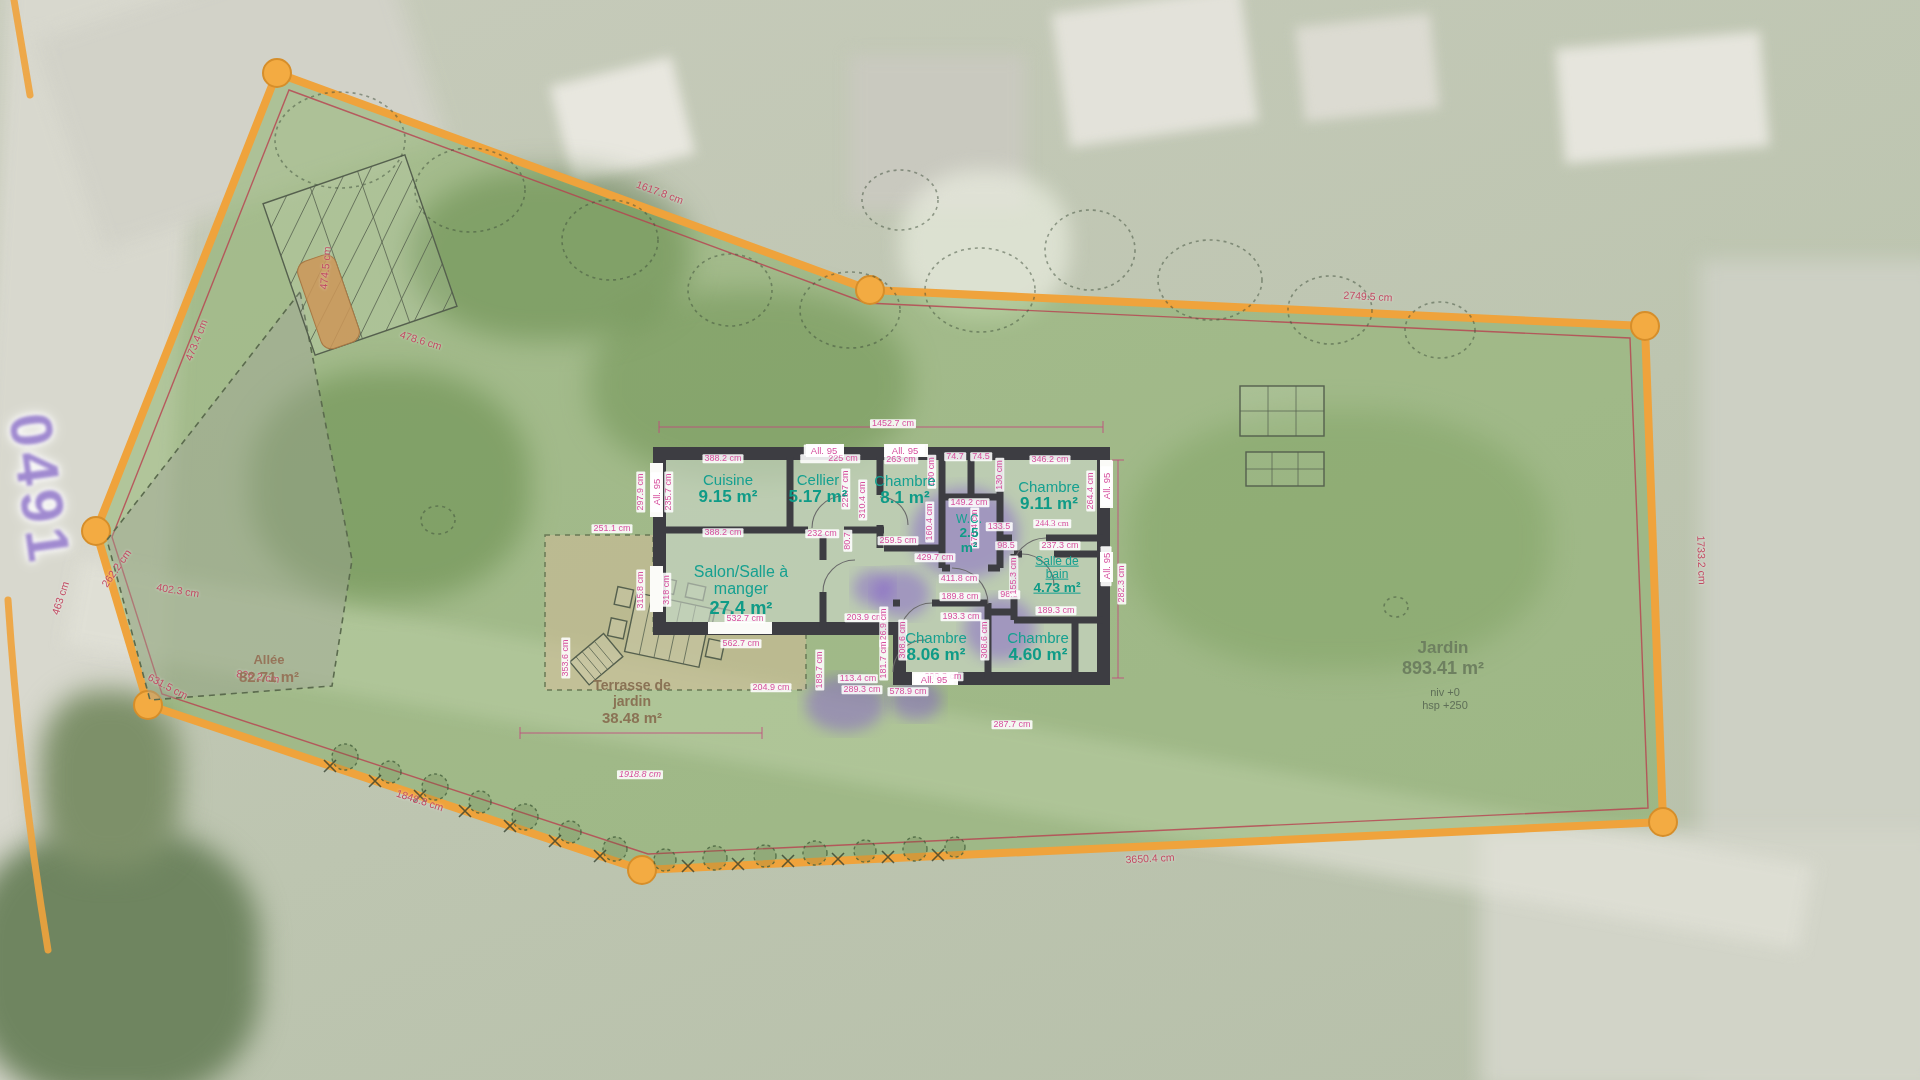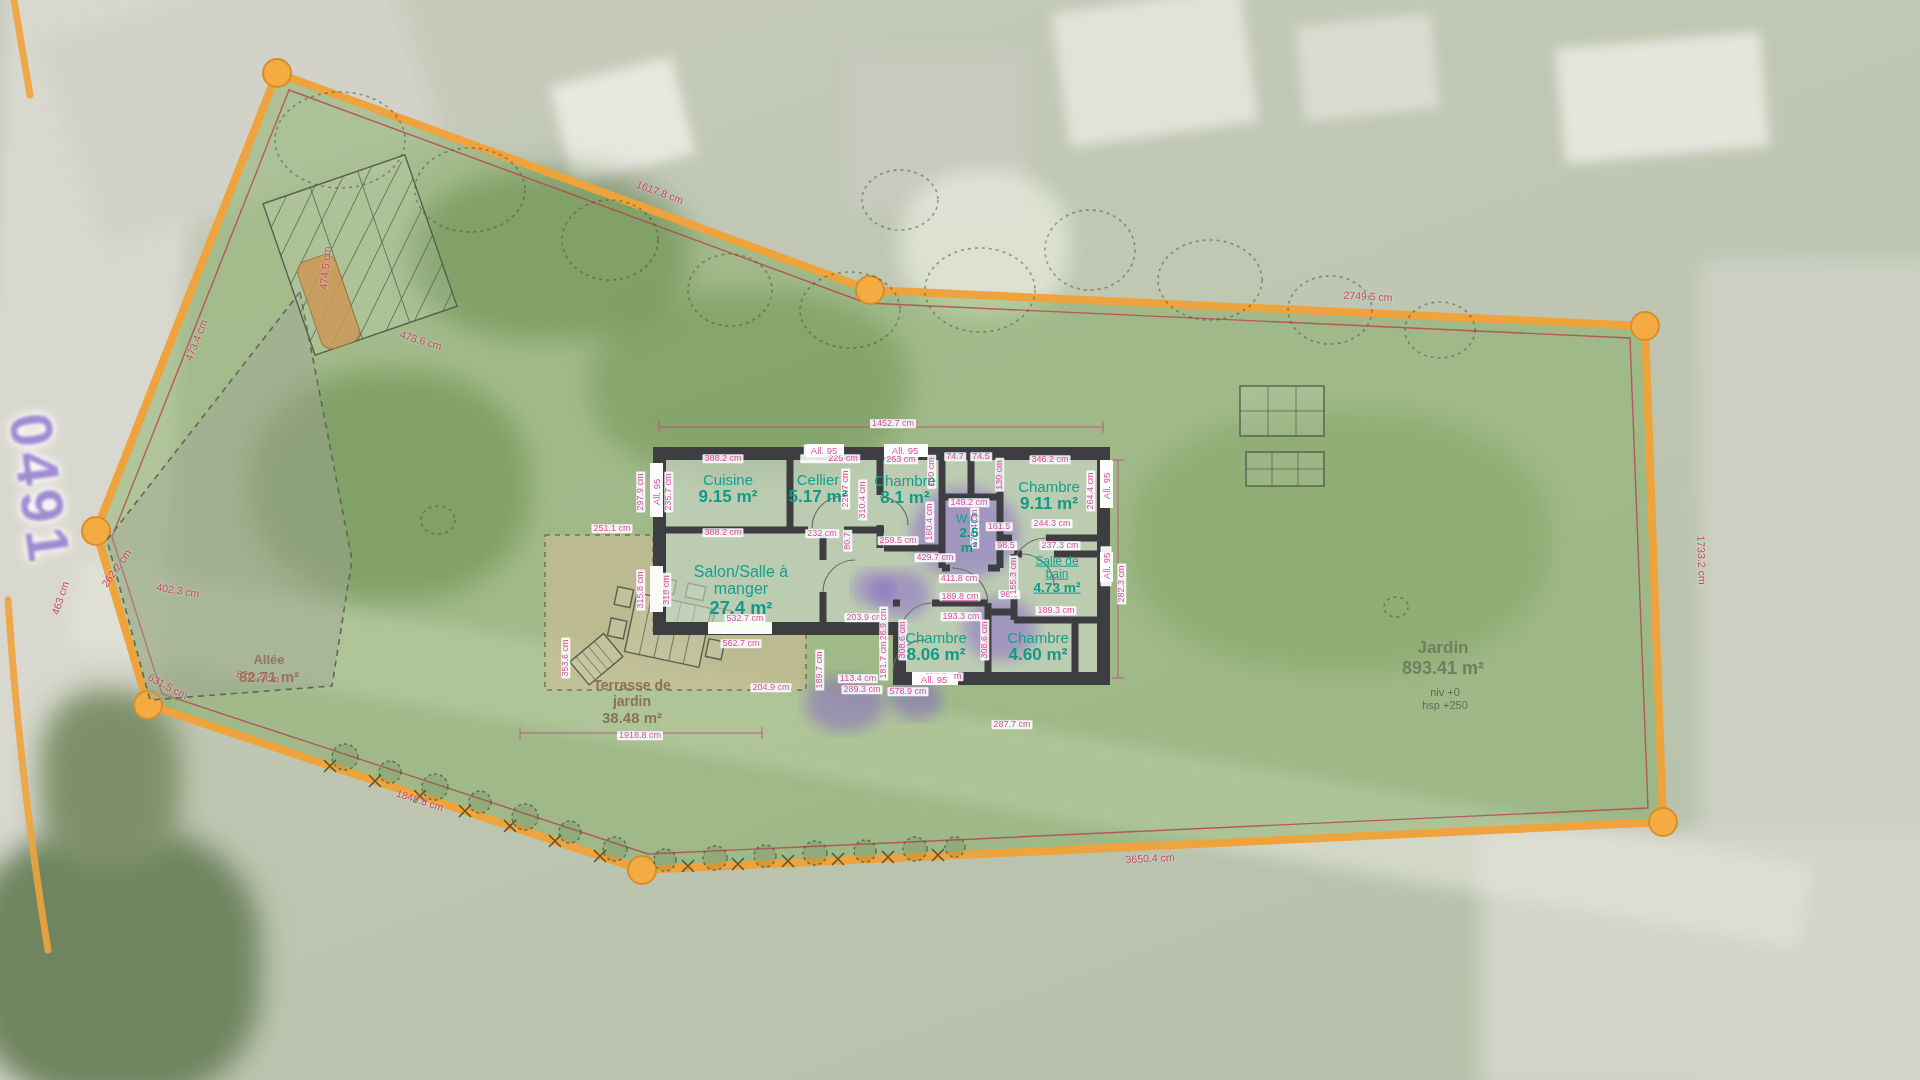--- a/index.html
+++ b/index.html
@@ -237,49 +237,49 @@
       <div class="dim" style="left: 969px; top: 503px; transform: translate(-50%, -50%) rotate(0deg);">149.2 cm</div>
       <div class="dim" style="left: 930px; top: 522px; transform: translate(-50%, -50%) rotate(-90deg);">160.4 cm</div>
       <div class="dim" style="left: 975px; top: 528px; transform: translate(-50%, -50%) rotate(-90deg);">173.4 cm</div>
       <div class="dim" style="left: 1091px; top: 491px; transform: translate(-50%, -50%) rotate(-90deg);">264.4 cm</div>
       <div class="dim" style="left: 612px; top: 529px; transform: translate(-50%, -50%) rotate(0deg);">251.1 cm</div>
       <div class="dim" style="left: 723px; top: 533px; transform: translate(-50%, -50%) rotate(0deg);">388.2 cm</div>
       <div class="dim" style="left: 822px; top: 534px; transform: translate(-50%, -50%) rotate(0deg);">232 cm</div>
       <div class="dim" style="left: 848px; top: 541px; transform: translate(-50%, -50%) rotate(-90deg);">80.7</div>
       <div class="dim" style="left: 898px; top: 541px; transform: translate(-50%, -50%) rotate(0deg);">259.5 cm</div>
       <div class="dim" style="left: 935px; top: 558px; transform: translate(-50%, -50%) rotate(0deg);">429.7 cm</div>
-      <div class="dim" style="left: 1052px; top: 524px; transform: translate(-50%, -50%) rotate(0deg);">244.3 cm</div>
+      <div class="dim" style="left: 1052px; top: 524px; transform: translate(-50%, -50%) rotate(0deg); font-family: Liberation Serif, serif;">244.3 cm</div>
       <div class="dim" style="left: 1060px; top: 546px; transform: translate(-50%, -50%) rotate(0deg);">237.3 cm</div>
-      <div class="dim" style="left: 999px; top: 527px; transform: translate(-50%, -50%) rotate(0deg);">161.5</div>
+      <div class="dim" style="left: 999px; top: 527px; transform: translate(-50%, -50%) rotate(0deg);">133.5</div>
       <div class="dim" style="left: 1006px; top: 546px; transform: translate(-50%, -50%) rotate(0deg);">98.5</div>
       <div class="dim" style="left: 1009px; top: 595px; transform: translate(-50%, -50%) rotate(0deg);">98.5</div>
       <div class="dim" style="left: 1014px; top: 576px; transform: translate(-50%, -50%) rotate(-90deg);">155.3 cm</div>
       <div class="dim" style="left: 959px; top: 579px; transform: translate(-50%, -50%) rotate(0deg);">411.8 cm</div>
-      <div class="dim" style="left: 960px; top: 597px; transform: translate(-50%, -50%) rotate(0deg); text-decoration: underline;">189.8 cm</div>
+      <div class="dim" style="left: 960px; top: 597px; transform: translate(-50%, -50%) rotate(0deg);">189.8 cm</div>
       <div class="dim" style="left: 961px; top: 617px; transform: translate(-50%, -50%) rotate(0deg);">193.3 cm</div>
       <div class="dim" style="left: 1056px; top: 611px; transform: translate(-50%, -50%) rotate(0deg);">189.3 cm</div>
       <div class="dim" style="left: 903px; top: 640px; transform: translate(-50%, -50%) rotate(-90deg);">308.6 cm</div>
       <div class="dim" style="left: 985px; top: 640px; transform: translate(-50%, -50%) rotate(-90deg);">308.6 cm</div>
       <div class="dim" style="left: 1012px; top: 677px; transform: translate(-50%, -50%) rotate(0deg); margin-top: 48px;">287.7 cm</div>
       <div class="dim" style="left: 943px; top: 677px; transform: translate(-50%, -50%) rotate(0deg);">299.3 cm</div>
       <div class="dim" style="left: 865px; top: 618px; transform: translate(-50%, -50%) rotate(0deg);">203.9 cm</div>
       <div class="dim" style="left: 745px; top: 619px; transform: translate(-50%, -50%) rotate(0deg);">532.7 cm</div>
       <div class="dim" style="left: 741px; top: 644px; transform: translate(-50%, -50%) rotate(0deg);">562.7 cm</div>
       <div class="dim" style="left: 884px; top: 627px; transform: translate(-50%, -50%) rotate(-90deg);">126.9 cm</div>
       <div class="dim" style="left: 884px; top: 660px; transform: translate(-50%, -50%) rotate(-90deg);">181.7 cm</div>
       <div class="dim" style="left: 820px; top: 670px; transform: translate(-50%, -50%) rotate(-90deg);">189.7 cm</div>
       <div class="dim" style="left: 858px; top: 679px; transform: translate(-50%, -50%) rotate(0deg);">113.4 cm</div>
       <div class="dim" style="left: 771px; top: 688px; transform: translate(-50%, -50%) rotate(0deg);">204.9 cm</div>
       <div class="dim" style="left: 862px; top: 690px; transform: translate(-50%, -50%) rotate(0deg);">289.3 cm</div>
       <div class="dim" style="left: 908px; top: 692px; transform: translate(-50%, -50%) rotate(0deg);">578.9 cm</div>
       <div class="dim" style="left: 641px; top: 590px; transform: translate(-50%, -50%) rotate(-90deg);">315.8 cm</div>
       <div class="dim" style="left: 667px; top: 590px; transform: translate(-50%, -50%) rotate(-90deg);">318 cm</div>
       <div class="dim" style="left: 1122px; top: 584px; transform: translate(-50%, -50%) rotate(-90deg);">282.3 cm</div>
       <div class="dim" style="left: 566px; top: 658px; transform: translate(-50%, -50%) rotate(-90deg);">353.6 cm</div>
-      <div class="dim" style="left: 640px; top: 736px; transform: translate(-50%, -50%) rotate(0deg);">1918.8 cm</div>
+      <div class="dim" style="left: 640px; top: 775px; transform: translate(-50%, -50%) rotate(0deg); font-style: italic;">1918.8 cm</div>
       <div class="bdim" style="left: 660px; top: 192px; transform: translate(-50%, -50%) rotate(20deg);">1617.8 cm</div>
       <div class="bdim" style="left: 1368px; top: 296px; transform: translate(-50%, -50%) rotate(3deg);">2749.5 cm</div>
       <div class="bdim" style="left: 1702px; top: 560px; transform: translate(-50%, -50%) rotate(88deg);">1733.2 cm</div>
       <div class="bdim" style="left: 1150px; top: 858px; transform: translate(-50%, -50%) rotate(-3deg);">3650.4 cm</div>
       <div class="bdim" style="left: 420px; top: 800px; transform: translate(-50%, -50%) rotate(18deg);">1848.8 cm</div>
       <div class="bdim" style="left: 168px; top: 686px; transform: translate(-50%, -50%) rotate(28deg);">631.5 cm</div>
       <div class="bdim" style="left: 258px; top: 676px; transform: translate(-50%, -50%) rotate(8deg);">826.2 cm</div>
       <div class="bdim" style="left: 178px; top: 590px; transform: translate(-50%, -50%) rotate(9deg);">402.3 cm</div>
       <div class="bdim" style="left: 196px; top: 340px; transform: translate(-50%, -50%) rotate(-68deg);">473.4 cm</div>
       <div class="bdim" style="left: 325px; top: 268px; transform: translate(-50%, -50%) rotate(-85deg);">474.5 cm</div>

